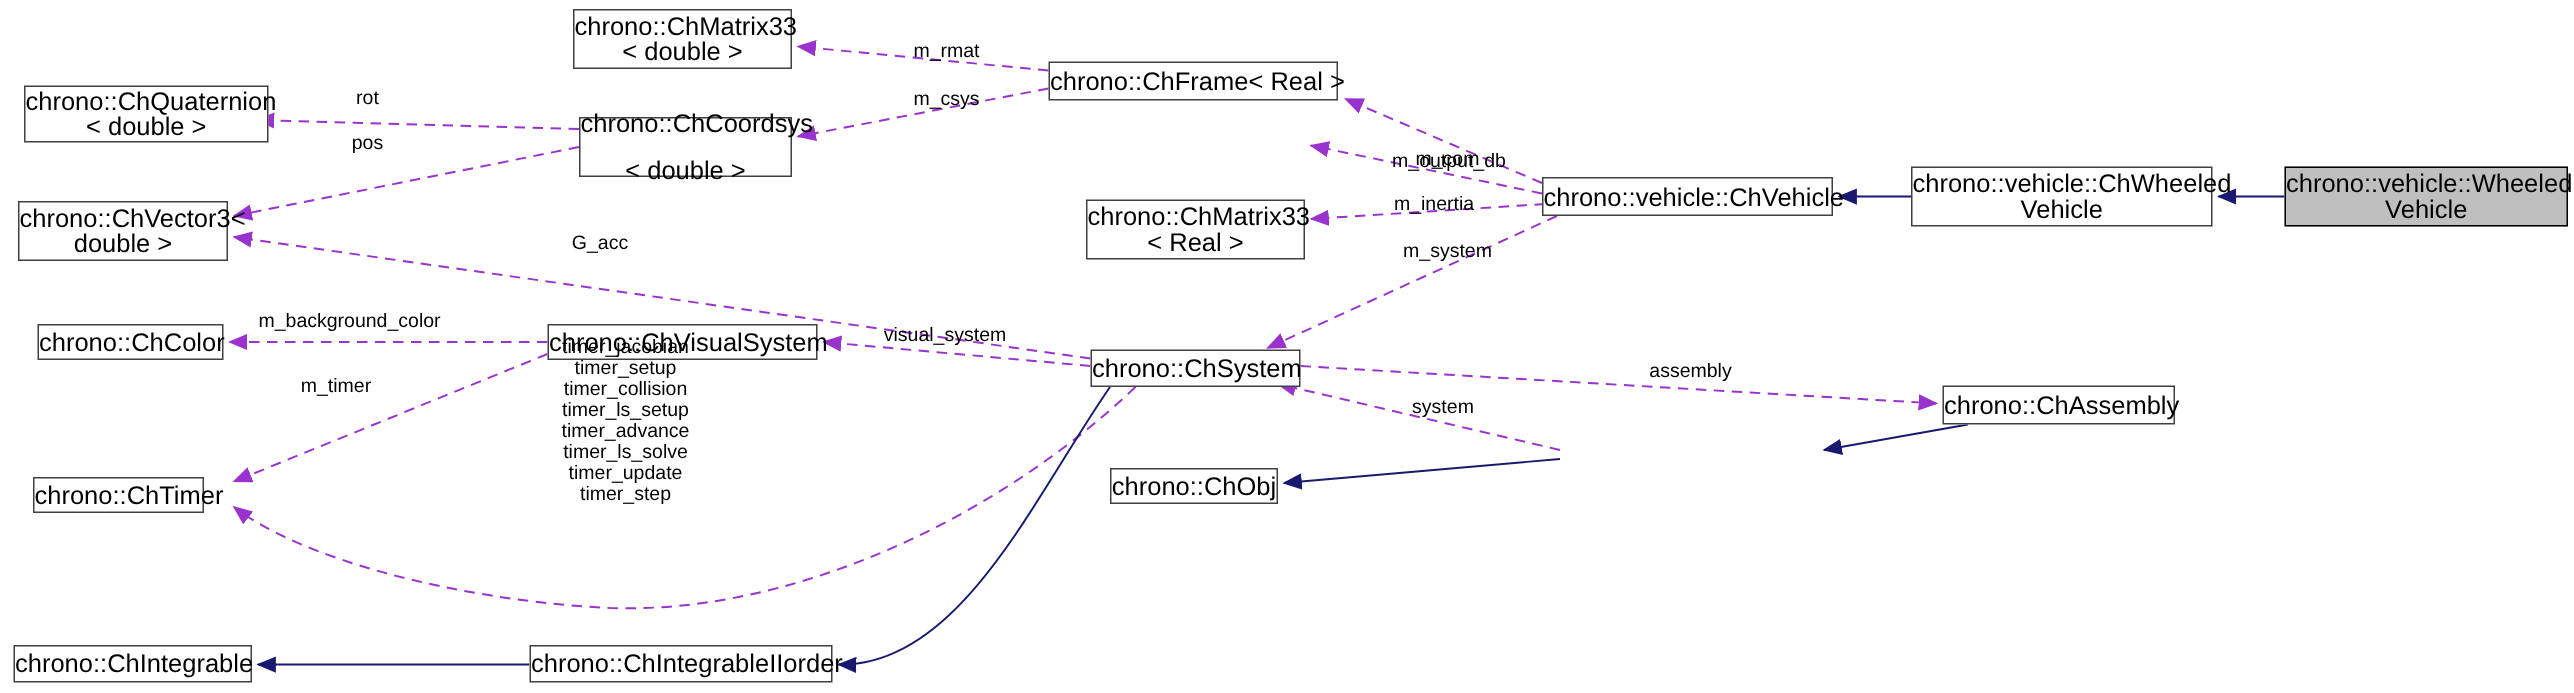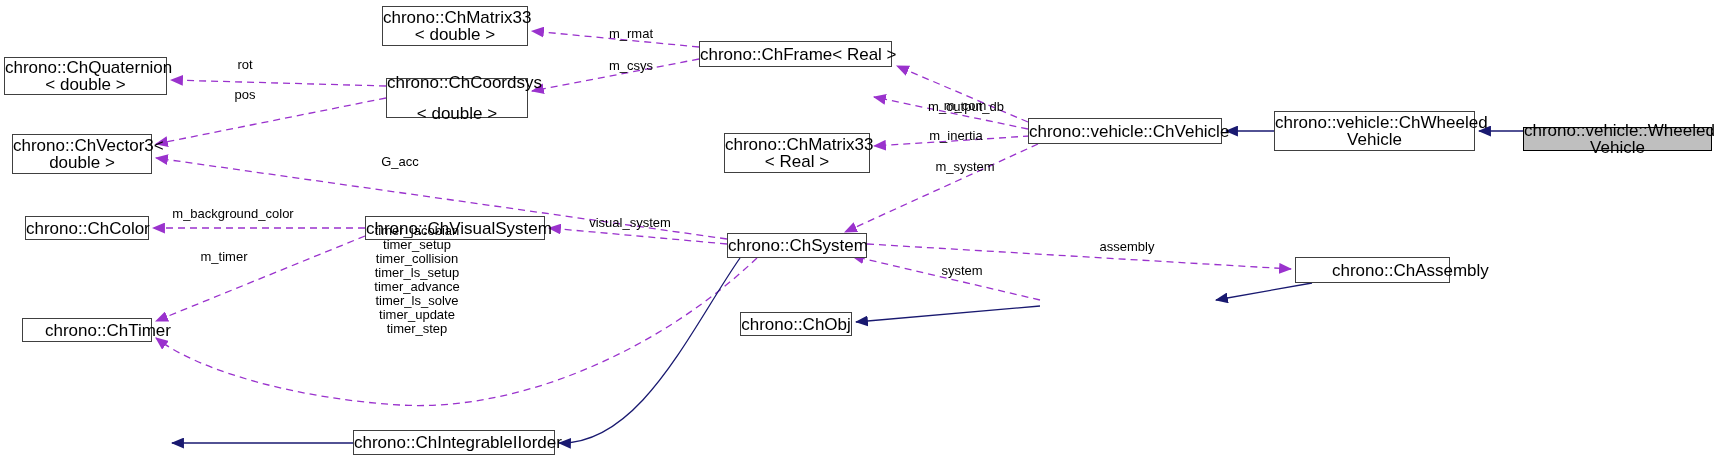--- a/index.html
+++ b/index.html
@@ -85,64 +85,67 @@
     </g>
   </svg>
 
   <div class="node" style="left:382px;top:6px;width:146px;height:40px;">
     <span>chrono::ChMatrix33</span>
     <span>&lt; double &gt;</span>
   </div>
   <div class="node" style="left:699px;top:41px;width:193px;height:26px;">
     <span>chrono::ChFrame&lt; Real &gt;</span>
   </div>
-  <div class="node" style="left:4px;top:57px;width:163px;height:38px;">
+  <div class="node" style="left:16px;top:57px;width:163px;height:38px;">
     <span>chrono::ChQuaternion</span>
     <span>&lt; double &gt;</span>
   </div>
   <div class="node" style="left:386px;top:78px;width:142px;height:40px;gap:14px;">
     <span>chrono::ChCoordsys</span>
     <span>&lt; double &gt;</span>
   </div>
   <div class="node" style="left:1028px;top:118px;width:194px;height:26px;">
     <span>chrono::vehicle::ChVehicle</span>
   </div>
   <div class="node" style="left:1274px;top:111px;width:201px;height:40px;">
     <span>chrono::vehicle::ChWheeled</span>
     <span>Vehicle</span>
   </div>
-  <div class="node highlight" style="left:1523px;top:127px;width:189px;height:24px;">
+  <div class="node highlight" style="left:1523px;top:111px;width:189px;height:40px;">
     <span>chrono::vehicle::Wheeled</span>
     <span>Vehicle</span>
   </div>
   <div class="node" style="left:12px;top:134px;width:140px;height:40px;">
     <span>chrono::ChVector3&lt;</span>
     <span>double &gt;</span>
   </div>
   <div class="node" style="left:724px;top:133px;width:146px;height:40px;">
     <span>chrono::ChMatrix33</span>
     <span>&lt; Real &gt;</span>
   </div>
   <div class="node" style="left:25px;top:216px;width:124px;height:24px;">
     <span>chrono::ChColor</span>
   </div>
   <div class="node" style="left:365px;top:216px;width:180px;height:24px;">
     <span>chrono::ChVisualSystem</span>
   </div>
   <div class="node" style="left:727px;top:233px;width:140px;height:25px;">
     <span>chrono::ChSystem</span>
   </div>
-  <div class="node" style="left:1295px;top:257px;width:155px;height:26px;padding-left:36px;">
+  <div class="node" style="left:1295px;top:257px;width:155px;height:26px;">
     <span>chrono::ChAssembly</span>
   </div>
   <div class="node" style="left:740px;top:312px;width:112px;height:24px;">
     <span>chrono::ChObj</span>
   </div>
-  <div class="node" style="left:22px;top:318px;width:130px;height:24px;padding-left:22px;">
+  <div class="node" style="left:22px;top:318px;width:114px;height:24px;">
     <span>chrono::ChTimer</span>
+  </div>
+  <div class="node" style="left:9px;top:430px;width:159px;height:25px;">
+    <span>chrono::ChIntegrable</span>
   </div>
   <div class="node" style="left:353px;top:430px;width:202px;height:25px;">
     <span>chrono::ChIntegrableIIorder</span>
   </div>
 
   <div class="edge-label" style="left:631px;top:27px;">m_rmat</div>
   <div class="edge-label" style="left:631px;top:59px;">m_csys</div>
   <div class="edge-label" style="left:245px;top:58px;">rot</div>
   <div class="edge-label" style="left:245px;top:88px;">pos</div>
   <div class="edge-label" style="left:965px;top:63px;margin-top:36px;">m_com</div>

